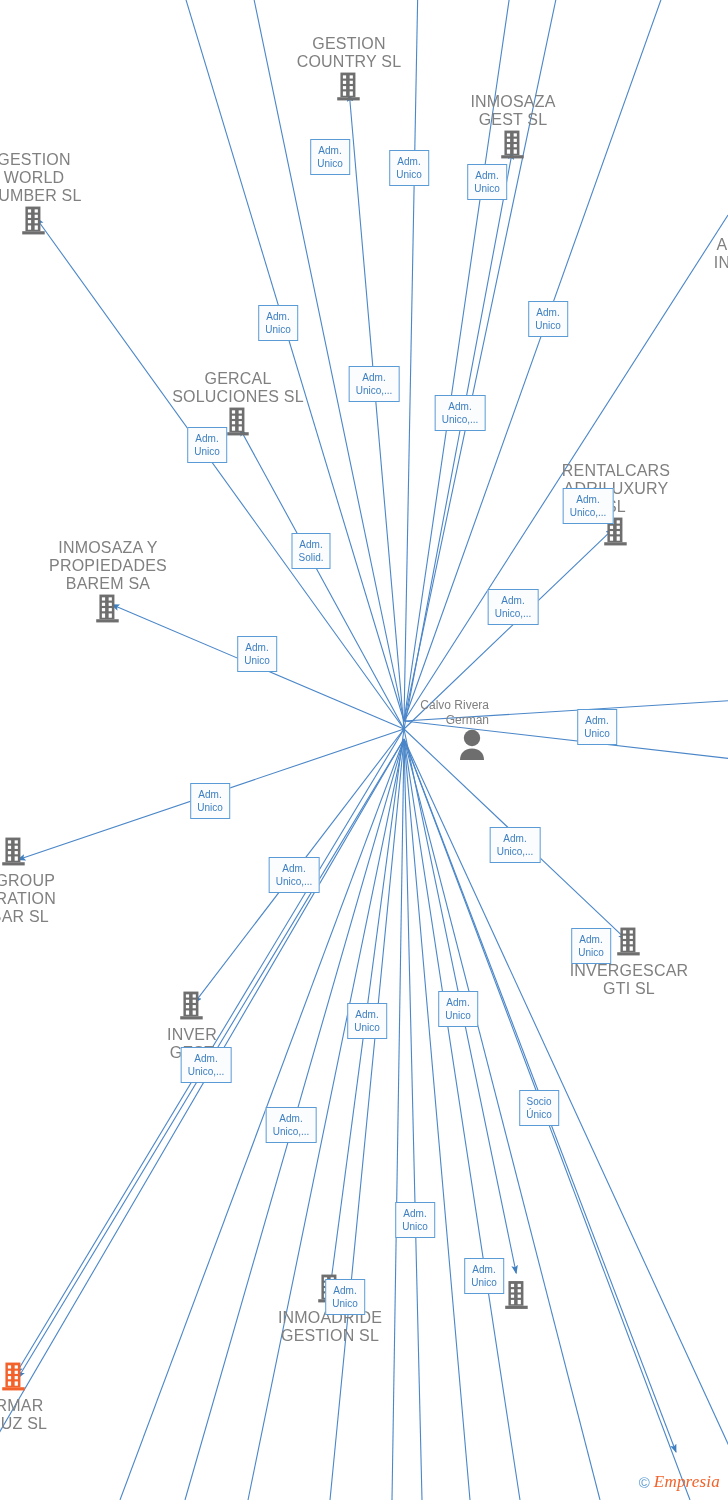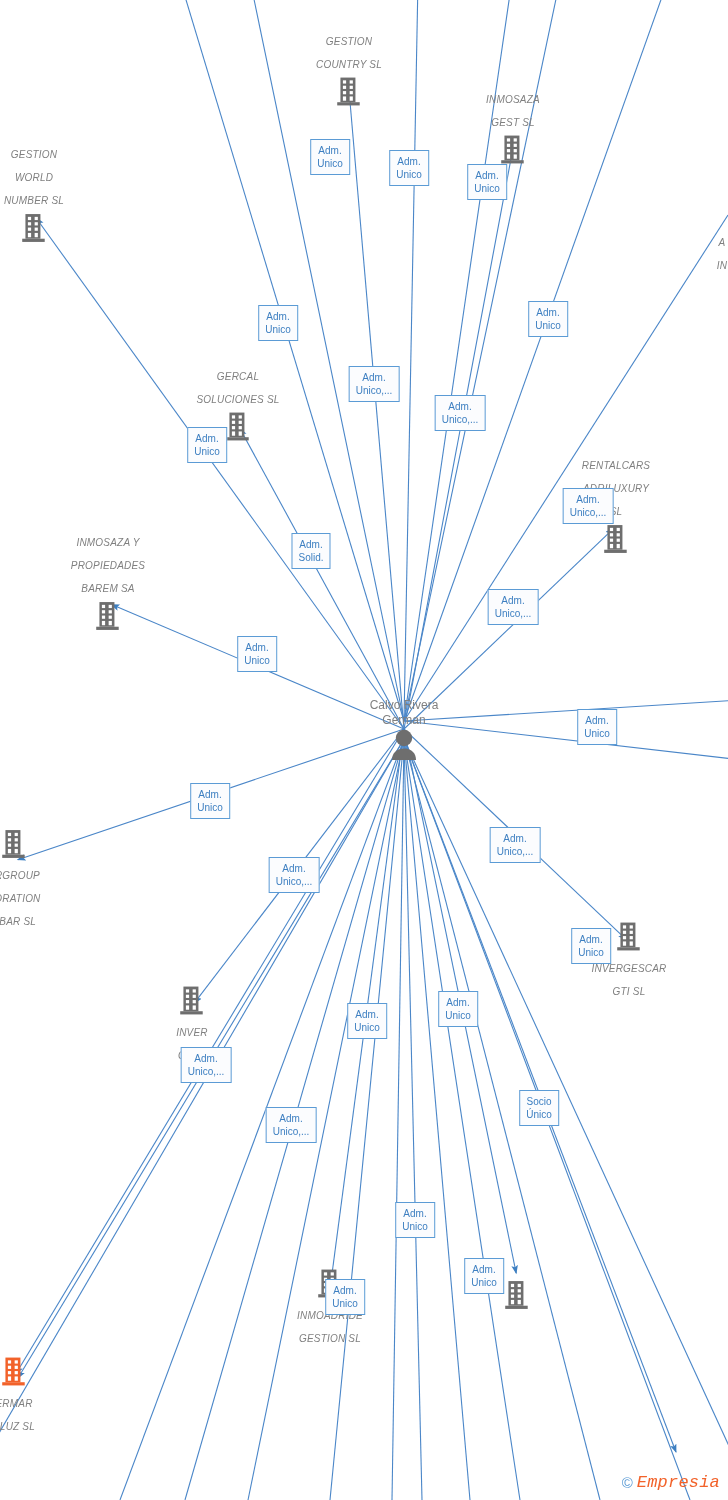--- a/index.html
+++ b/index.html
@@ -7,45 +7,45 @@
     font-family:"Liberation Sans", sans-serif;
     width:728px;height:1500px;overflow:hidden;position:relative;
   }
   #graph{position:absolute;inset:0;width:728px;height:1500px;}
   svg#edges{position:absolute;left:0;top:0;width:728px;height:1500px;}
 
   
   .node{position:absolute;transform:translate(-50%,-50%);text-align:center;
         width:150px;pointer-events:auto;}
   .node .node-label{
-     color:#808080;font-size:10px;line-height:23px;
-     letter-spacing:.2px;white-space:pre-line;font-style:italic;
+     color:#808080;font-size:16px;line-height:18px;
+     letter-spacing:.2px;white-space:pre-line;
   }
   .node .node-icon{display:block;margin:0 auto;}
   .node.below .node-label{margin-top:1px;}
   .node.above .node-label{margin-bottom:1px;}
 
   
-  .hub{position:absolute;transform:translate(-50%,-50%);width:170px;text-align:center;}
+  .hub{position:absolute;transform:translate(-50%,-50%);width:170px;text-align:right;}
   .hub .hub-label{color:#808080;font-size:12px;line-height:15px;}
 
   
   .chip{
     position:absolute;transform:translate(-50%,-50%);
     background:#fbfcfe;border:1px solid #5b9bd5;border-radius:0;
     color:#3d7fc1;font-size:10px;line-height:13px;
     padding:4px 6px;min-width:30px;text-align:center;white-space:pre-line;
     box-sizing:border-box;
   }
 
   
   .watermark{position:absolute;right:8px;bottom:8px;display:flex;
      align-items:center;gap:4px;font-size:14px;}
   .wm-c{color:#5b9bd5;font-size:15px;}
-  .wm-text{color:#f2622a;font-style:italic;font-family:Liberation Mono, monospace;
+  .wm-text{color:#f2622a;font-style:italic;font-family:Liberation Serif, serif;
      font-size:17px;letter-spacing:.2px;}
 </style>
 </head>
 <body>
 
 <div id="graph">
 
   <svg id="edges" viewBox="0 0 728 1500" xmlns="http://www.w3.org/2000/svg">
     <defs>
       <marker id="arrow" markerWidth="9" markerHeight="9" refX="7" refY="3" orient="auto" markerUnits="strokeWidth">

